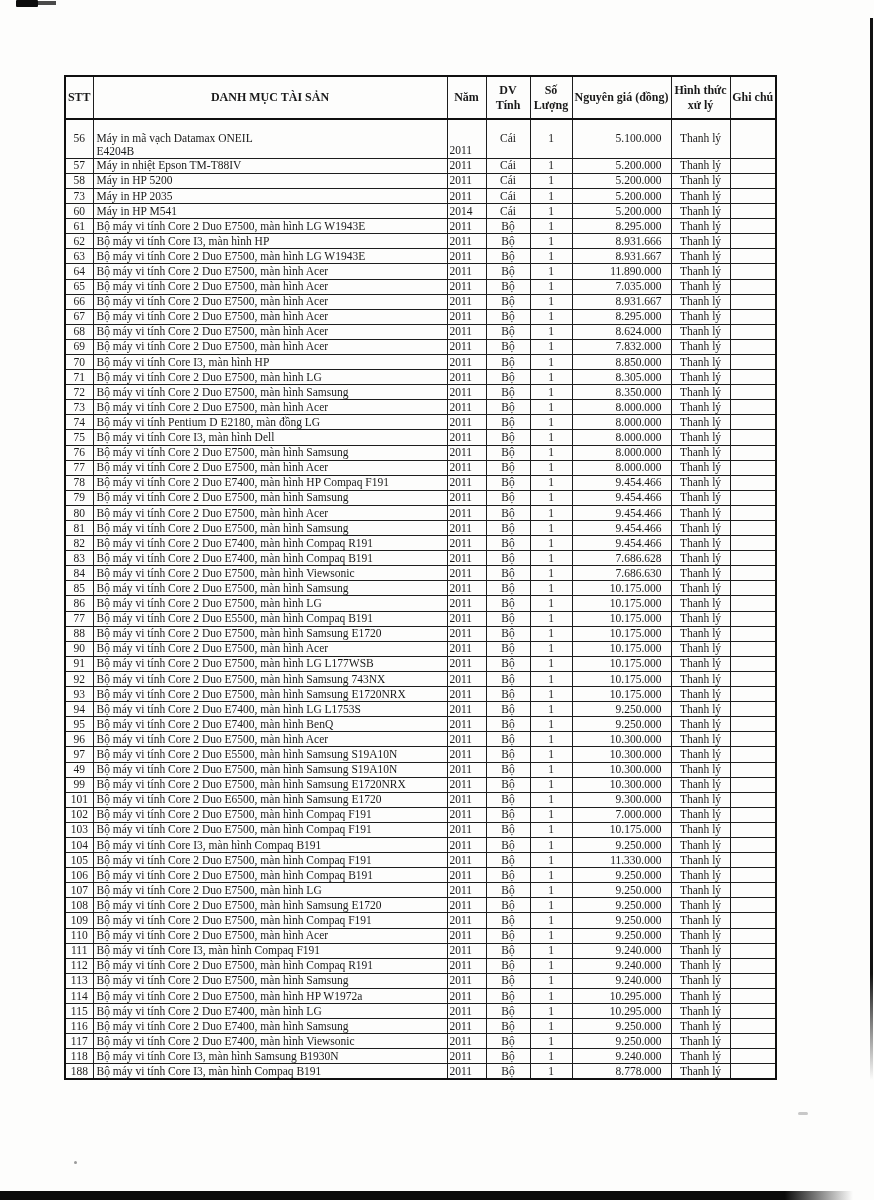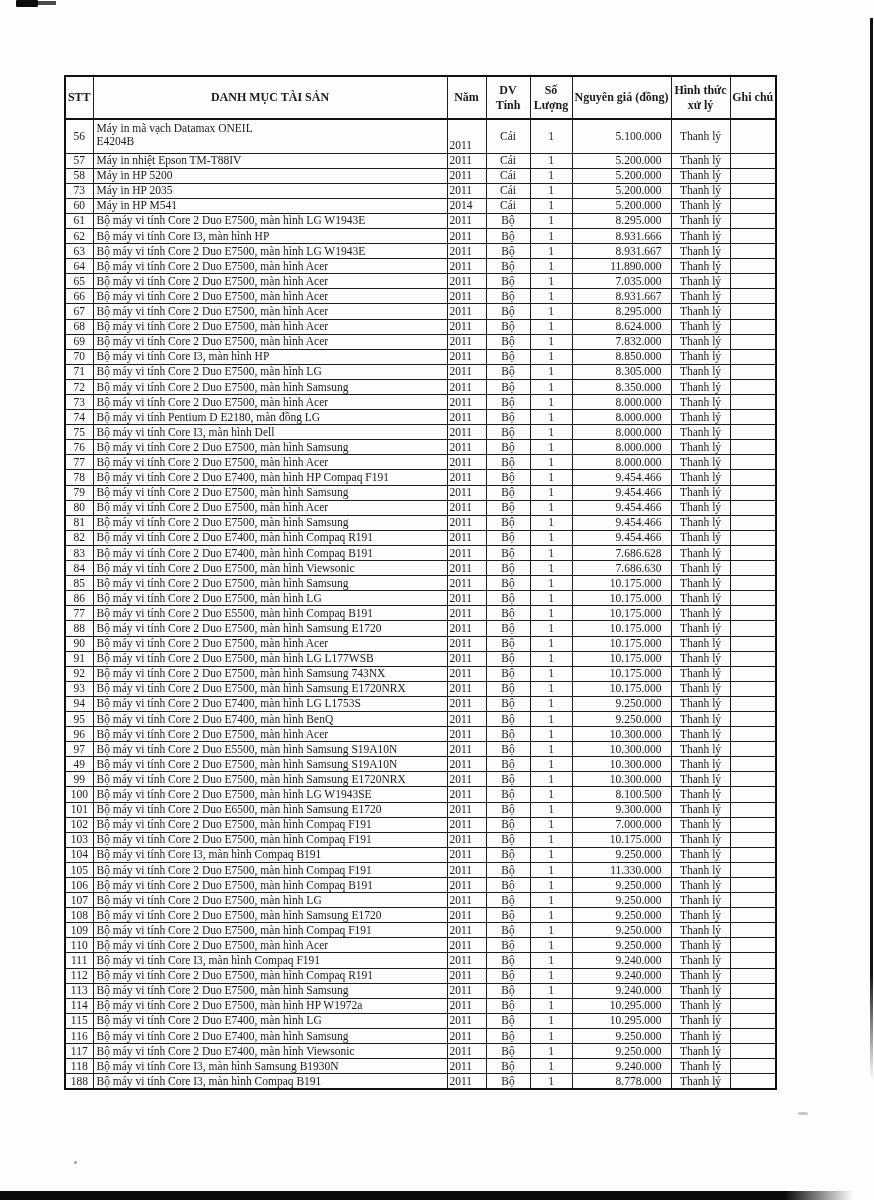--- a/index.html
+++ b/index.html
@@ -66,21 +66,21 @@
 
   .asset-table td.stt   { text-align: center; }
   .asset-table td.name  { text-align: left; padding-left: 3px; white-space: pre-line; }
   .asset-table td.year  { text-align: left; padding-left: 2px; }
   .asset-table td.unit  { text-align: center; }
   .asset-table td.qty   { text-align: center; }
   .asset-table td.price { text-align: right; padding-right: 9px; }
   .asset-table td.disp  { text-align: center; }
   .asset-table td.note  { }
 
-  .asset-table tbody tr.tall-row td.name { vertical-align: top; padding-top: 2px; }
+  .asset-table tbody tr.tall-row td.name { vertical-align: top; padding-top: 12px; }
   .asset-table tbody tr.tall-row td.year { vertical-align: bottom; padding-bottom: 1px; }
 </style>
 </head>
 <body>
 
 <div class="page">
 
   <div class="artifact blob-topleft"></div>
   <div class="artifact blob-topleft2"></div>
   <div class="artifact line-right"></div>
@@ -537,30 +537,20 @@
       <td class="stt">99</td>
       <td class="name">Bộ máy vi tính Core 2 Duo E7500, màn hình Samsung E1720NRX</td>
       <td class="year">2011</td>
       <td class="unit">Bộ</td>
       <td class="qty">1</td>
       <td class="price">10.300.000</td>
       <td class="disp">Thanh lý</td>
       <td class="note"></td>
     </tr>
         <tr>
-      <td class="stt">100</td>
-      <td class="name">Bộ máy vi tính Core 2 Duo E7500, màn hình LG W1943SE</td>
-      <td class="year">2011</td>
-      <td class="unit">Bộ</td>
-      <td class="qty">1</td>
-      <td class="price">8.100.500</td>
-      <td class="disp">Thanh lý</td>
-      <td class="note"></td>
-    </tr>
-        <tr>
       <td class="stt">101</td>
       <td class="name">Bộ máy vi tính Core 2 Duo E6500, màn hình Samsung E1720</td>
       <td class="year">2011</td>
       <td class="unit">Bộ</td>
       <td class="qty">1</td>
       <td class="price">9.300.000</td>
       <td class="disp">Thanh lý</td>
       <td class="note"></td>
     </tr>
         <tr>

